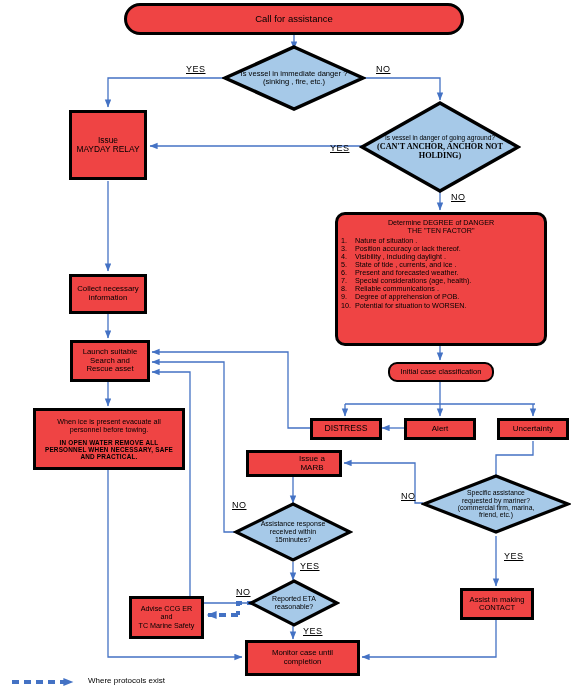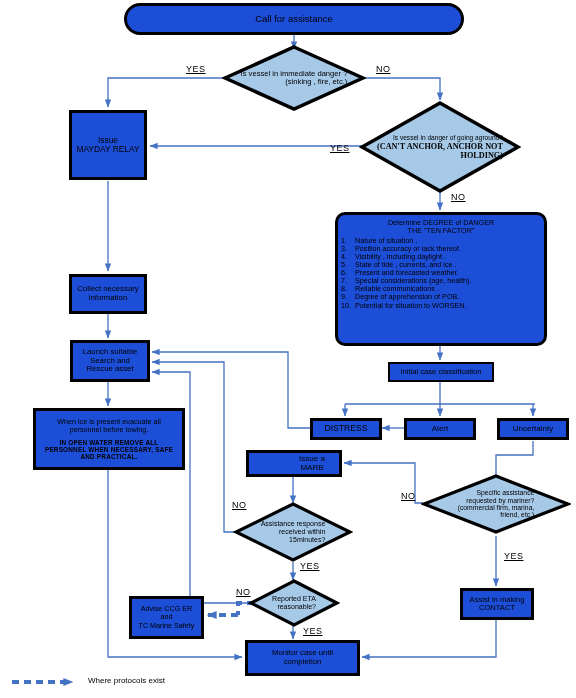--- a/index.html
+++ b/index.html
@@ -1,34 +1,34 @@
 <!DOCTYPE html>
 <html><head>
 <meta charset="utf-8">
 <style>
   html,body{margin:0;padding:0;background:#ffffff;}
   body{width:576px;height:698px;font-family:"Liberation Sans",sans-serif;}
   #canvas{position:relative;width:576px;height:698px;overflow:hidden;background:#fff;}
   svg.edges{position:absolute;left:0;top:0;width:576px;height:698px;}
-  .node{position:absolute;box-sizing:border-box;background:#1d4ed8;border:2px solid #000;
+  .node{position:absolute;box-sizing:border-box;background:#ef4444;border:2px solid #000;
         display:flex;align-items:center;justify-content:center;text-align:center;color:#000;z-index:2;}
   .node .txt{display:block;line-height:1.12;padding:1px 2px;}
   .terminator{border-radius:26px;border-width:3px;}
-  .proc{border-width:2px;}
+  .proc{border-width:2px;border-radius:9px;}
   .thick{border-width:3px;}
   .listbox{align-items:flex-start;justify-content:flex-start;text-align:left;}
   .listbox .inner{width:100%;padding:4px 3px 2px 3px;}
   .listbox .hdr{text-align:center;line-height:1.15;}
   .listbox ol{margin:1px 0 0 0;padding:0;list-style:none;}
   .listbox ol li{line-height:1.13;white-space:nowrap;}
   .listbox ol li .num{display:inline-block;width:14px;text-align:left;}
   .diamond{position:absolute;z-index:2;}
   .diamond svg{position:absolute;left:0;top:0;}
   .diamond .dtext{position:absolute;left:0;top:0;width:100%;height:100%;
-        display:flex;align-items:center;justify-content:center;text-align:right;
+        display:flex;align-items:center;justify-content:center;text-align:center;
         color:#000;line-height:1.1;z-index:3;}
   .edge-label{position:absolute;color:#000;background:transparent;z-index:3;white-space:nowrap;
         font-family:"Liberation Sans",sans-serif;letter-spacing:.5px;text-decoration:underline;}
   .legend{position:absolute;z-index:3;color:#000;white-space:nowrap;}
   .bold{font-weight:bold;}
 </style>
 </head>
 <body>
 
 <div id="canvas">

